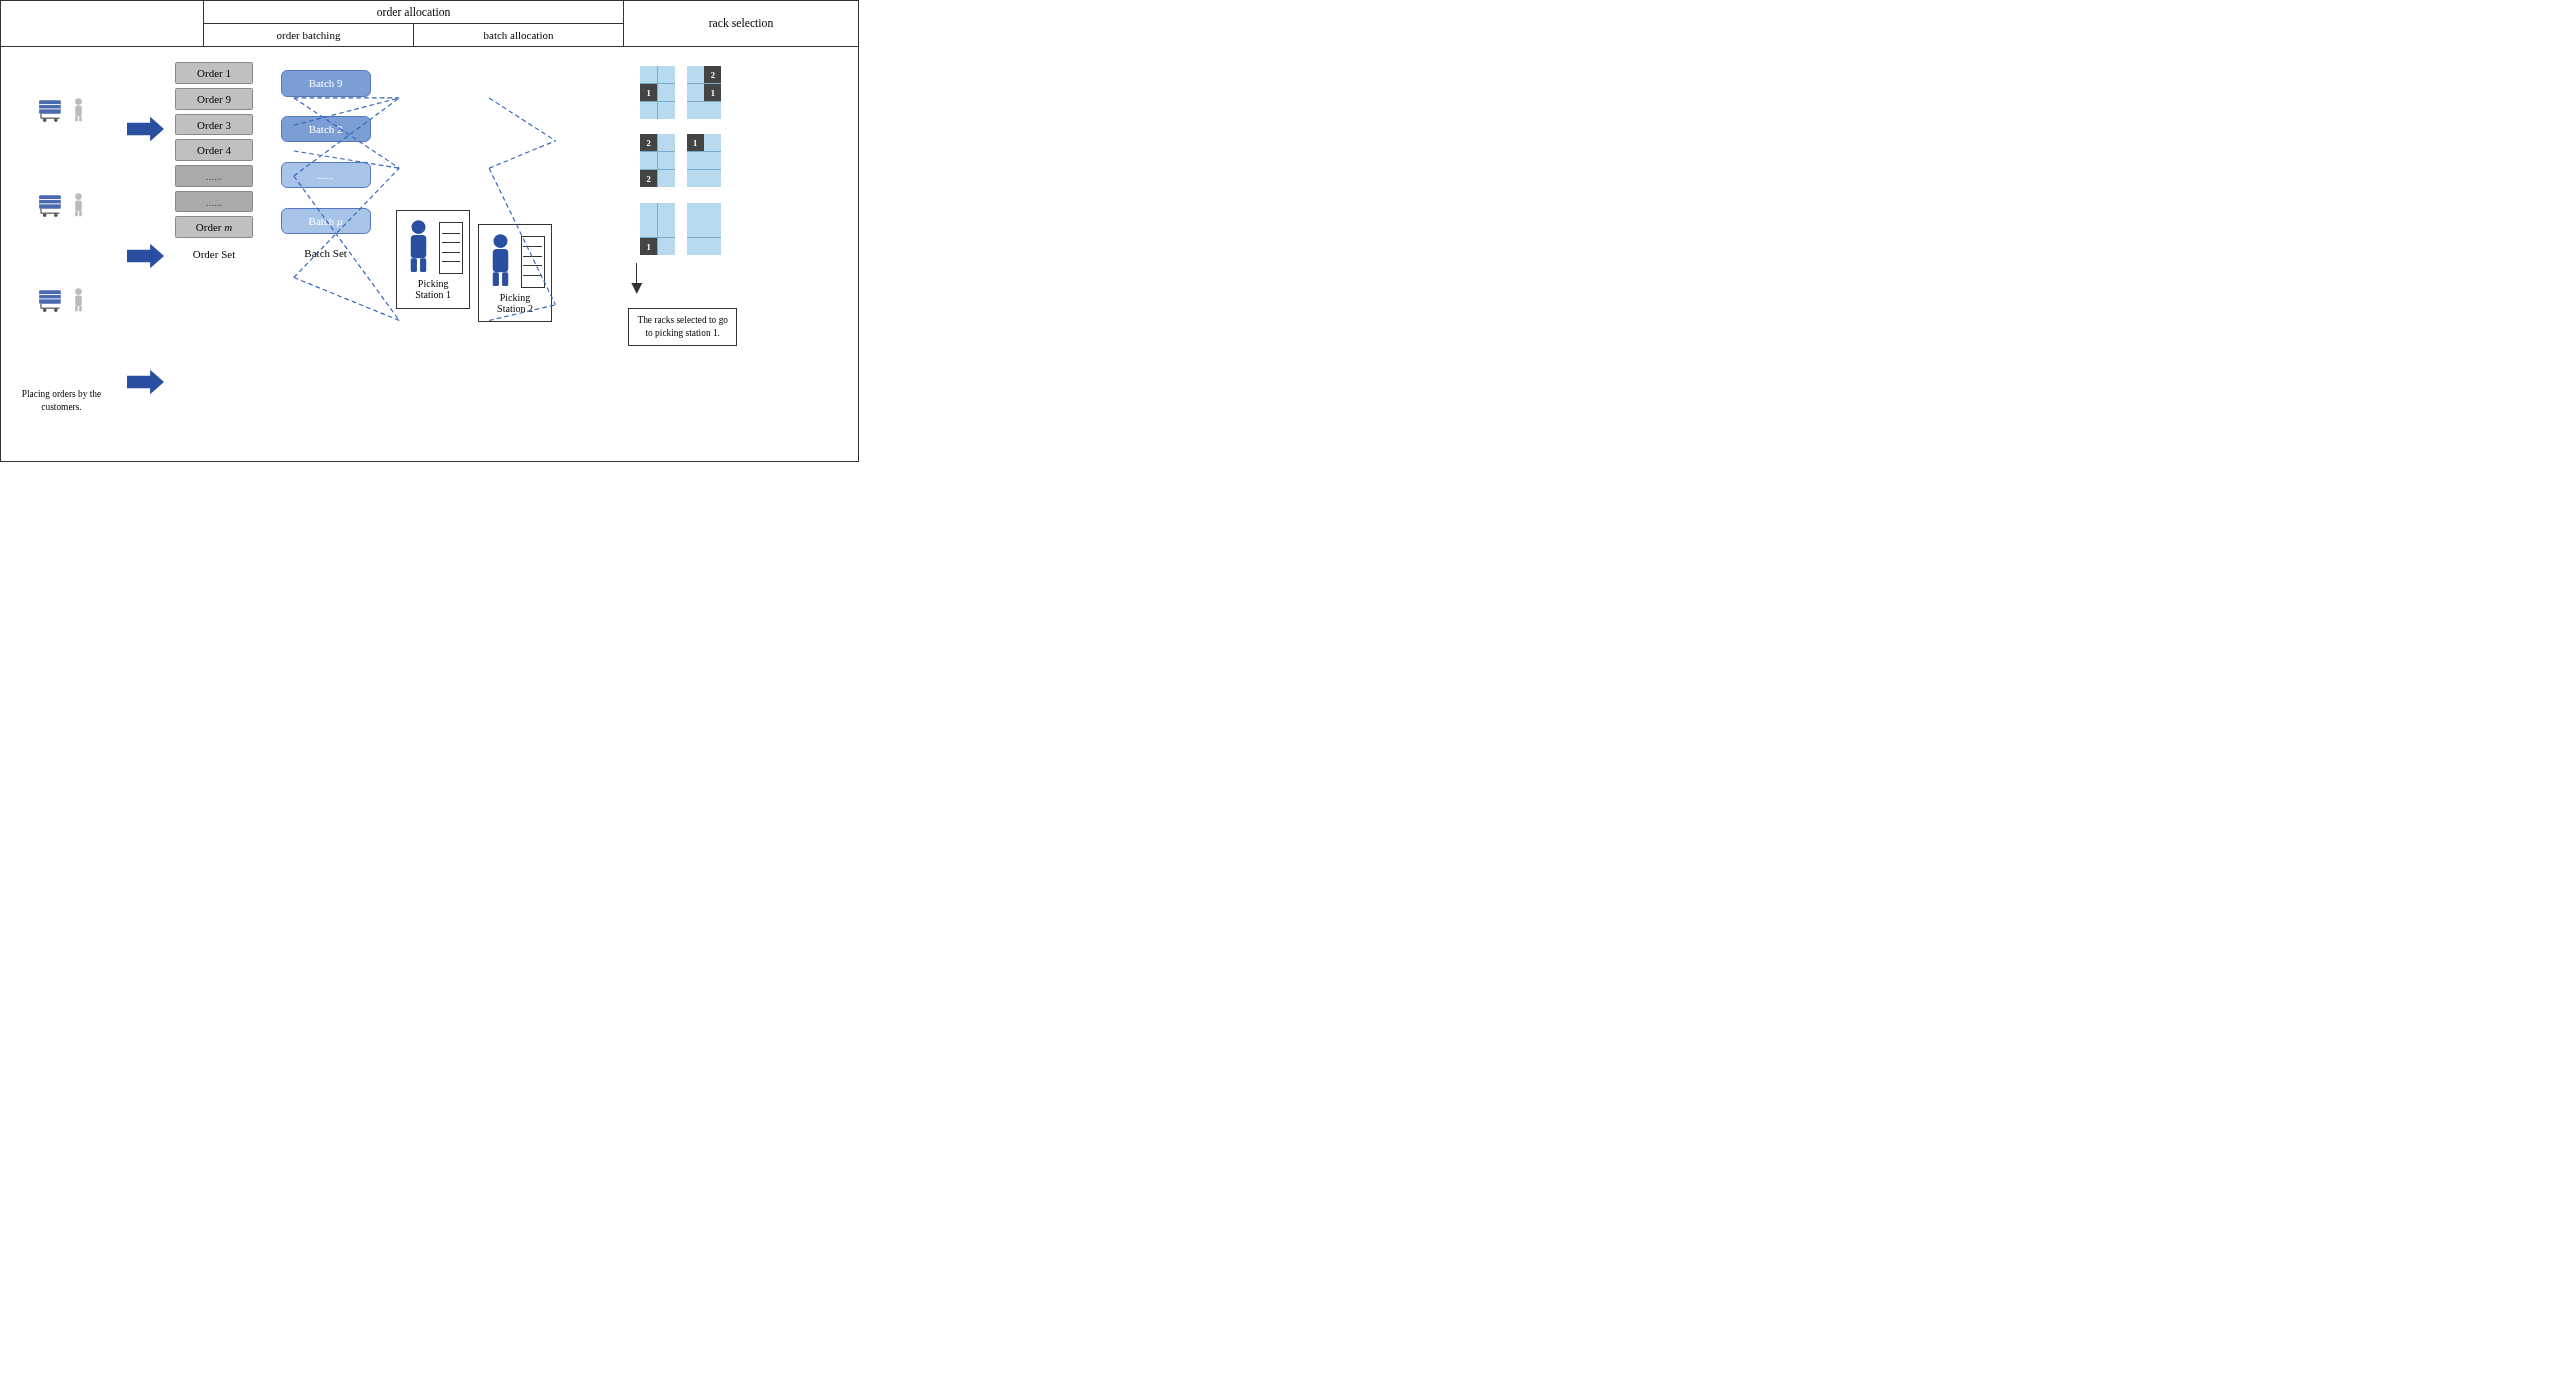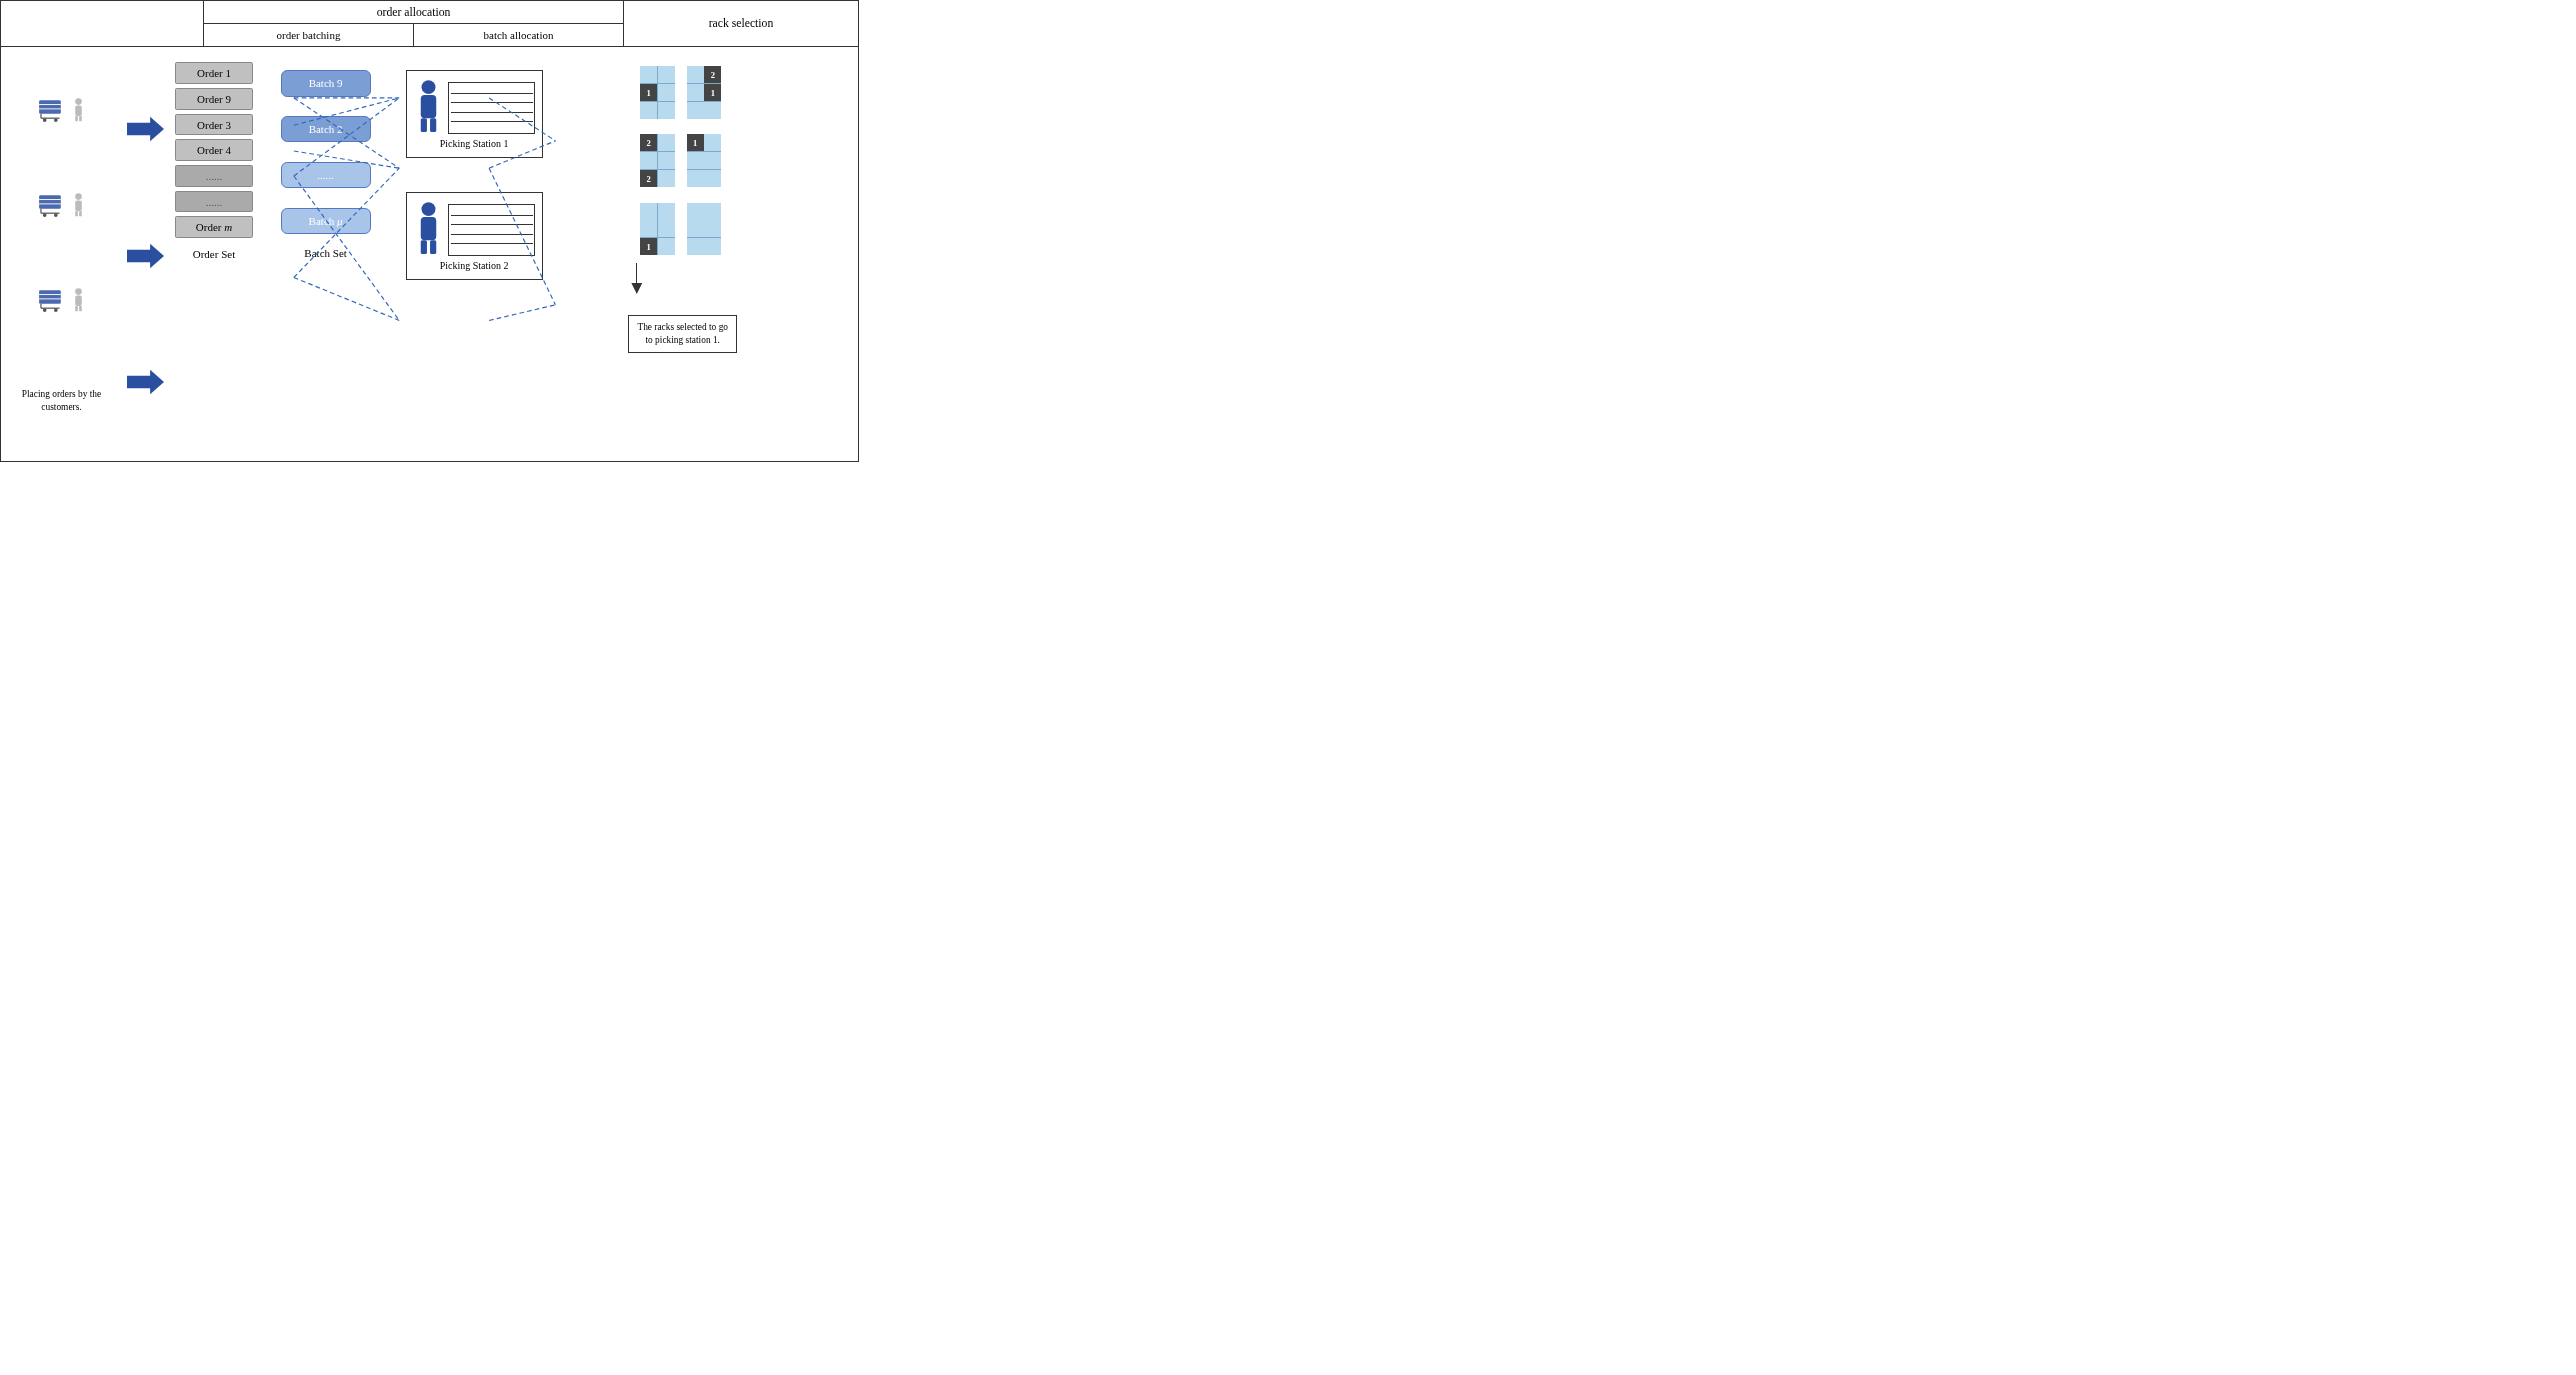--- a/index.html
+++ b/index.html
@@ -183,21 +183,21 @@
     }
 
     .batch-box-light {
       background: #a8c4e8;
     }
 
     
     .stations-col {
       width: 156px;
       display: flex;
-      flex-direction: column;
+      flex-direction: row;
       justify-content: flex-start;
       align-items: center;
       gap: 7.8px;
       padding: 3.9px 0;
     }
 
     .station-box {
       border: 1.2px solid #333;
       width: 137px;
       padding: 7.8px 6.2px;
@@ -502,21 +502,21 @@
 
       <div style="display:flex; flex-direction:column; align-items:flex-start; margin-top:-7.8px; margin-left:3.9px; position:relative;">
         <div style="display:flex; align-items:center; gap:0px;">
           <div style="width:1.2px; height:23.4px; background:#333; margin-left:7.8px;"></div>
         </div>
         <div style="display:flex; align-items:flex-start; gap:1.6px;">
           <svg width="15.6" height="15.6" viewBox="0 0 20 20" style="margin-left:0.8px; margin-top:-3.9px;">
             <polygon points="3,0 17,0 10,14" fill="#333"></polygon>
           </svg>
         </div>
-        <div class="tooltip-box" style="position:relative; bottom:auto; right:auto; margin-top:17px;">
+        <div class="tooltip-box" style="position:relative; bottom:auto; right:auto; margin-top:10px;">
           <span>The racks selected to go to picking station 1.</span>
         </div>
       </div>
 
     </div>
 
     <svg class="svg-overlay" style="position:absolute;top:0;left:0;width:859px;height:461px;pointer-events:none;z-index:5;" viewBox="0 0 1100 590">
 
       <line x1="375" y1="65" x2="510" y2="65" stroke="#3366bb" stroke-width="1.5" stroke-dasharray="6,4"></line>
 

